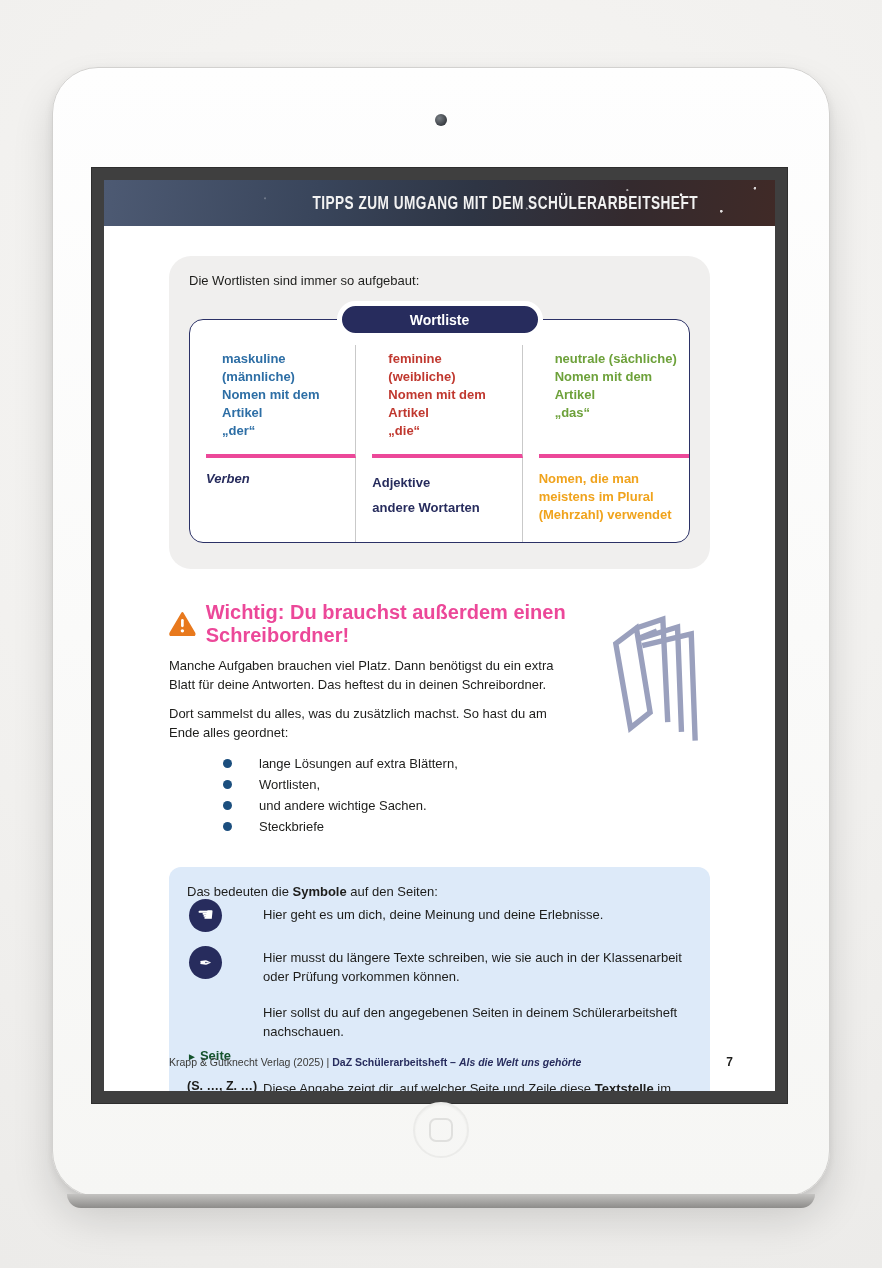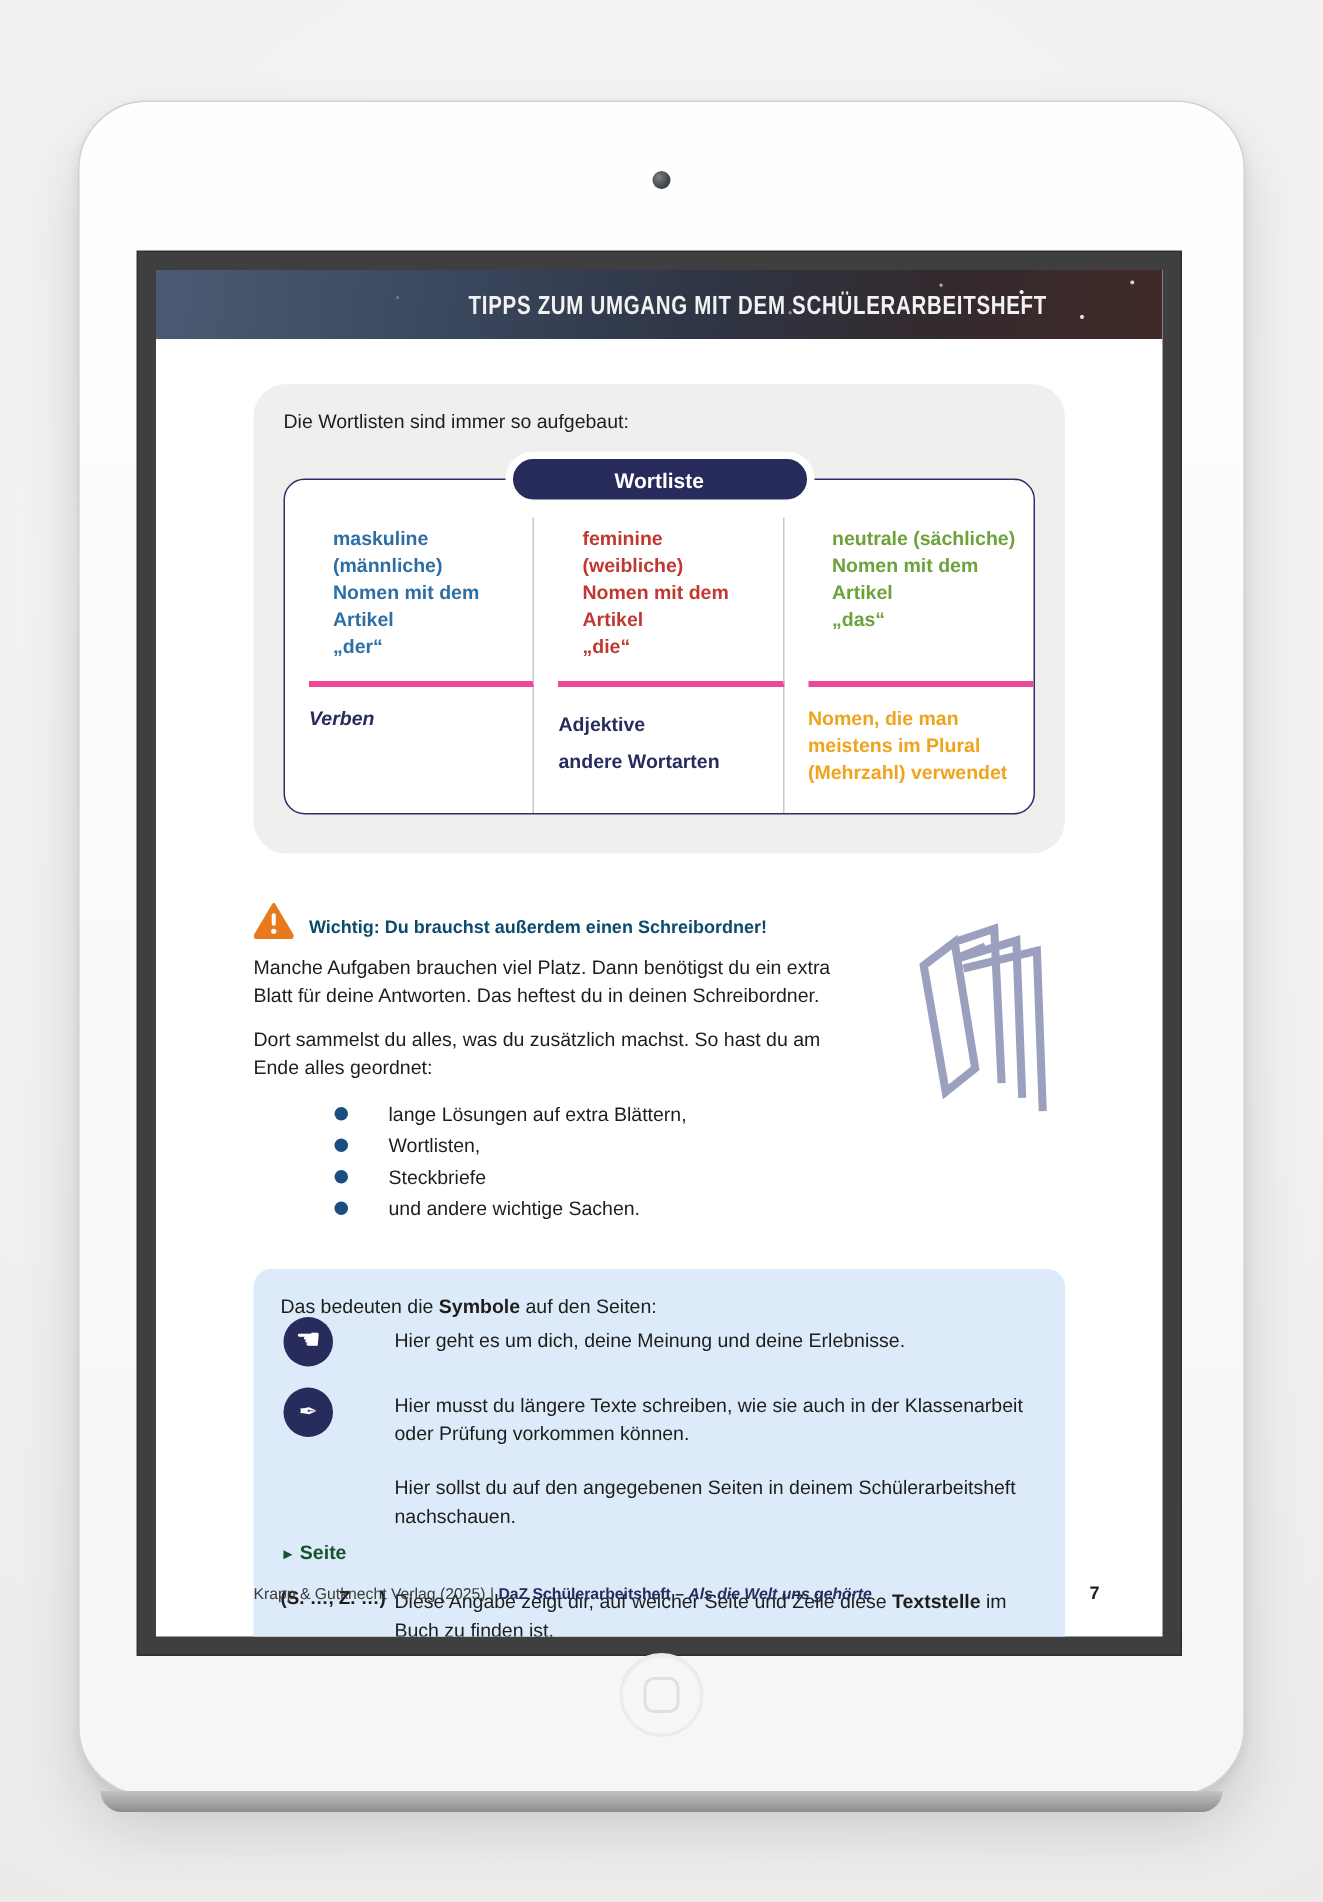--- a/index.html
+++ b/index.html
@@ -94,21 +94,21 @@
     white-space:pre-line;
   }
   .wl-cell.vline { border-right:1px solid #c9c9c9; }
   .wl-cell.hline { border-bottom:4px solid #ec4899;margin-left:16px; }
   .wl-cell.row2 { padding-top:12px; padding-bottom:18px; }
   .wl-cell.gap-lines { line-height:1.95; }
 
   
   .wichtig { margin:32px 65px 0 65px; position:relative; }
   .wichtig-head { display:flex; align-items:center; gap:10px; }
-  .wichtig-head h2 { color:#0c4a6e; font-size:12px; font-weight:700;margin-top:10px; }
+  .wichtig-head h2 { color:#ec4899; font-size:20px; font-weight:700; }
   .wichtig p {
     width:408px; margin-top:9px; font-size:13px; color:#1d1d1b; line-height:1.5;
   }
   .bullets { margin:10px 0 0 54px; list-style:none; }
   .bullets li { display:flex; align-items:center; gap:27px; line-height:1.62; font-size:13px; color:#1d1d1b; }
   .dot { width:9px; height:9px; border-radius:50%; background:#1b4e7e; flex:0 0 auto; }
   .folder-svg { position:absolute; right:6px; top:6px; width:98px; height:140px; }
 
   
   .symbols-box {
@@ -193,25 +193,25 @@
           <li>
               <span class="dot"></span>
               <span>lange Lösungen auf extra Blättern,</span>
             </li>
           <li>
               <span class="dot"></span>
               <span>Wortlisten,</span>
             </li>
           <li>
               <span class="dot"></span>
+              <span>und andere wichtige Sachen.</span>
+            </li>
+          <li>
+              <span class="dot"></span>
               <span>Steckbriefe</span>
-            </li>
-          <li>
-              <span class="dot"></span>
-              <span>und andere wichtige Sachen.</span>
             </li>
         </ul>
         <svg class="folder-svg" viewBox="0 0 100 140" fill="none" stroke="#9aa0bd" stroke-width="5.5">
           <path d="M10 36 L31 20 L45 106 L25 122 Z"></path>
           <path d="M31 20 L58 11 L63 116"></path>
           <path d="M35 30 L52 23"></path>
           <path d="M34 31 L73 19 L77 126"></path>
           <path d="M37 38 L87 26 L91 135"></path>
         </svg>
       </div>

